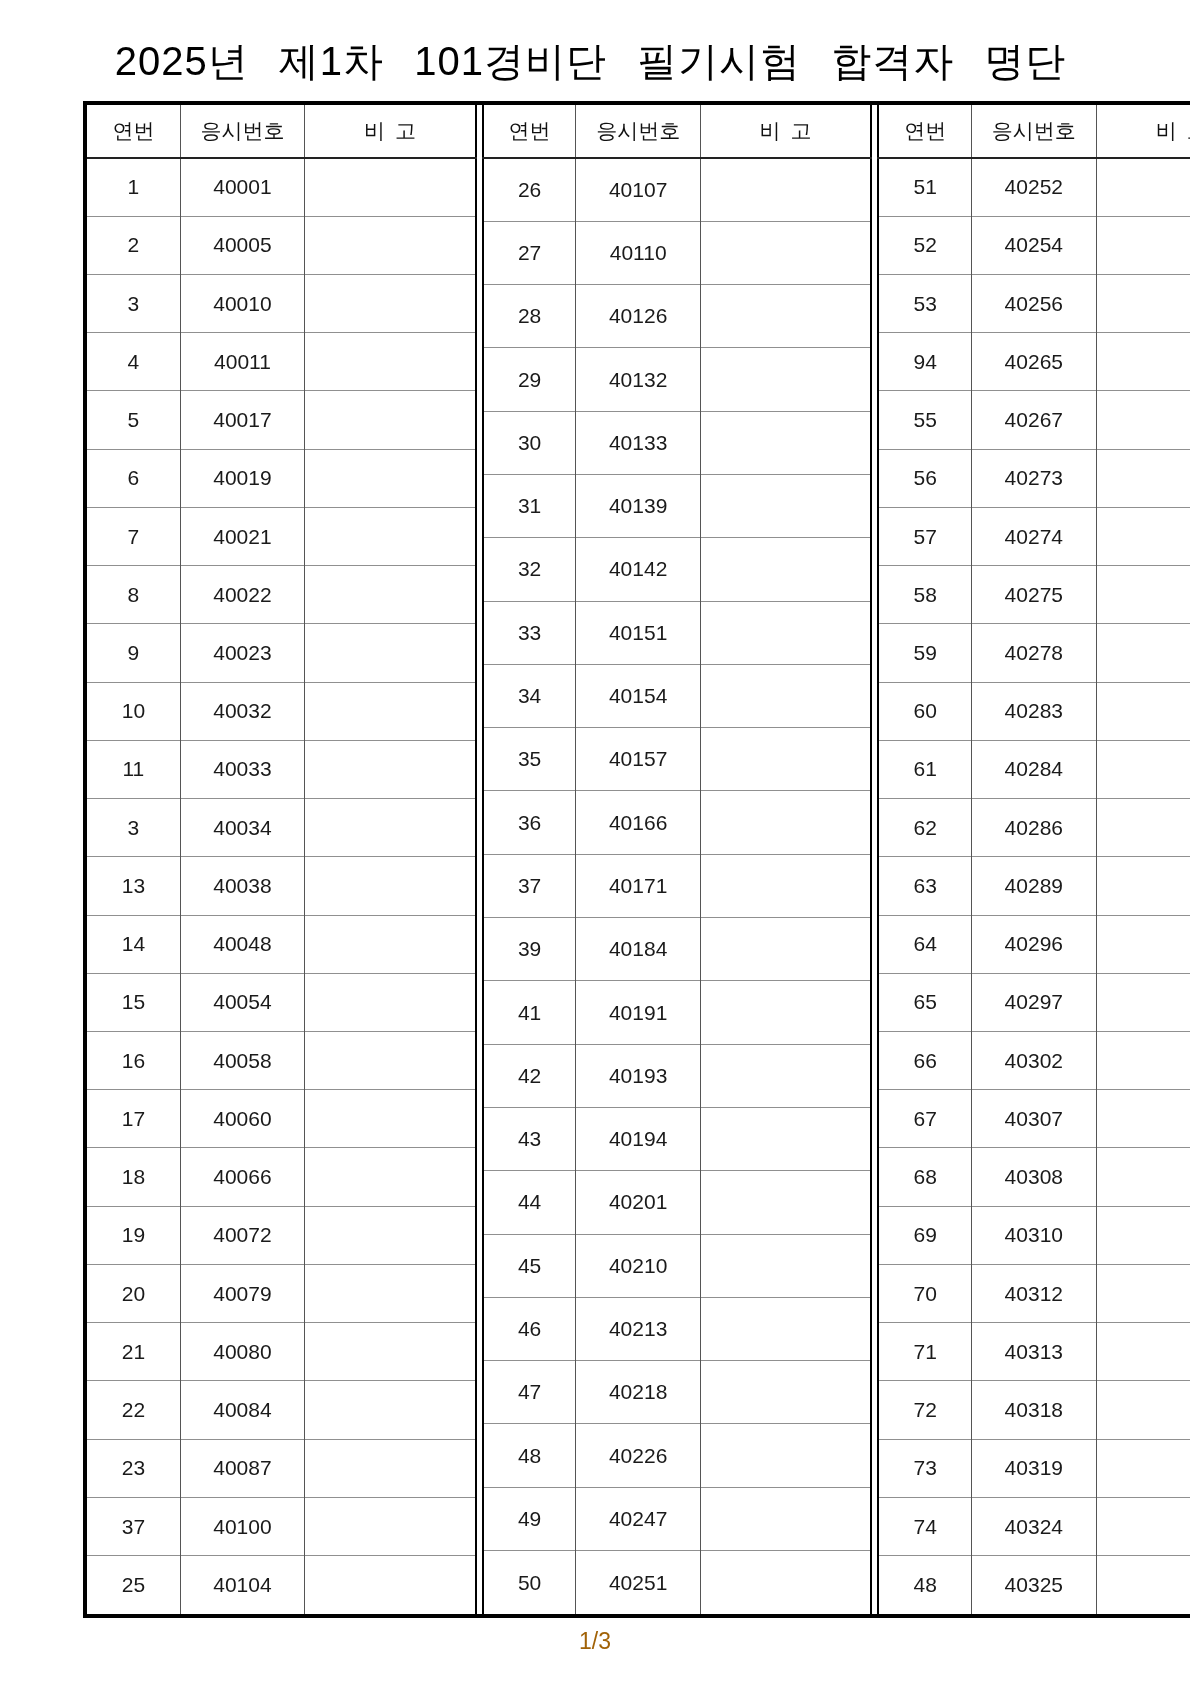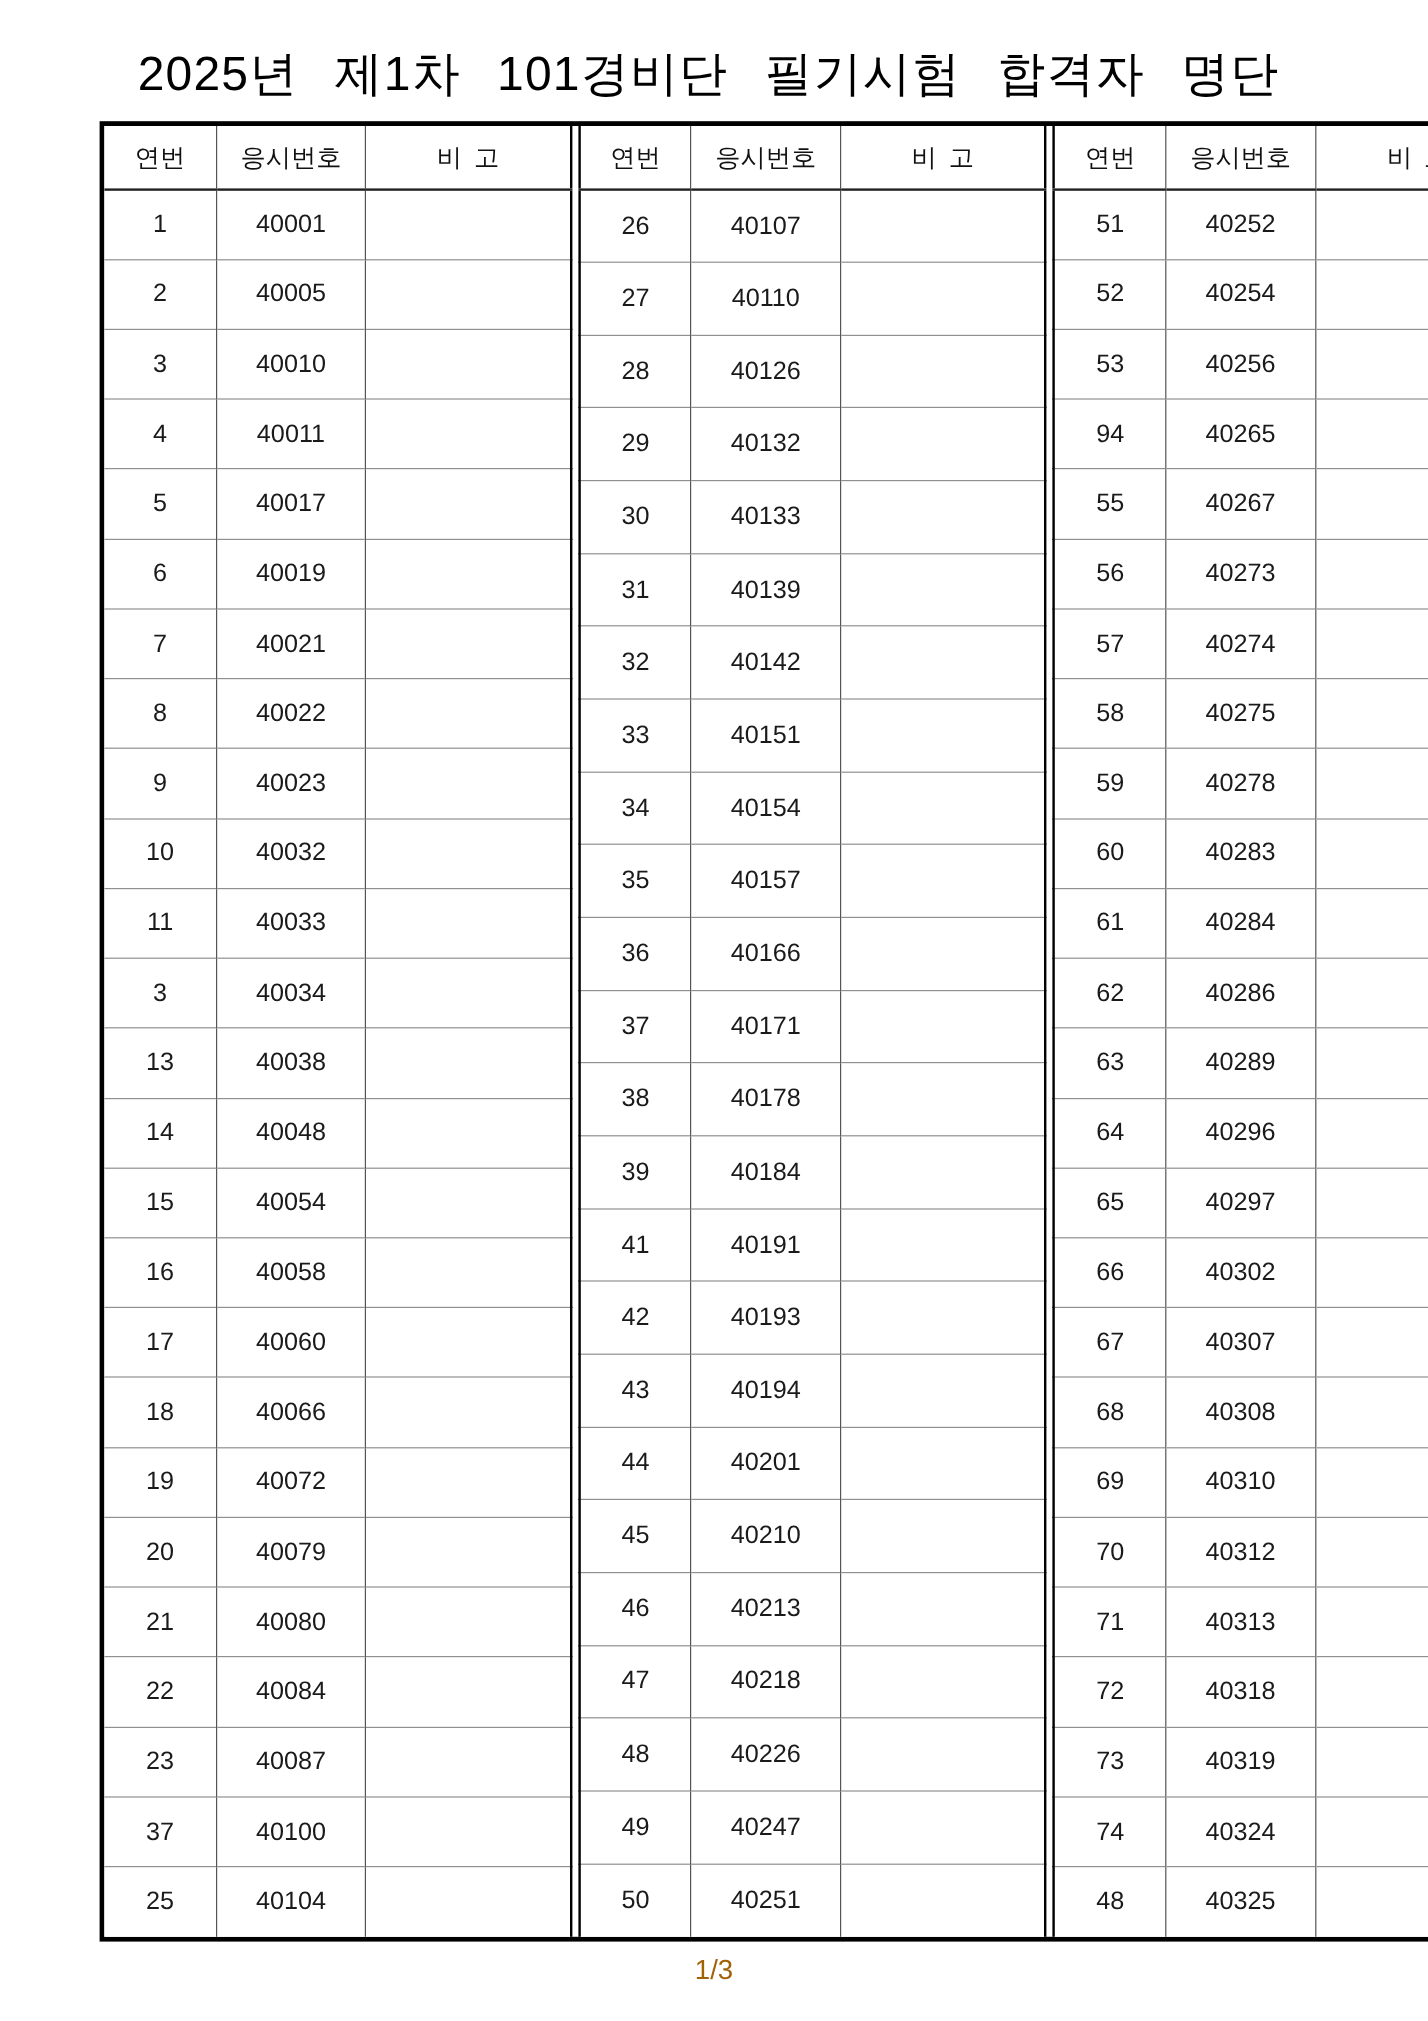--- a/index.html
+++ b/index.html
@@ -305,25 +305,20 @@
             <td>36</td>
             <td>40166</td>
             <td></td>
           </tr>
           <tr>
             <td>37</td>
             <td>40171</td>
             <td></td>
           </tr>
           <tr>
-            <td>38</td>
-            <td>40178</td>
-            <td></td>
-          </tr>
-          <tr>
             <td>39</td>
             <td>40184</td>
             <td></td>
           </tr>
           <tr>
             <td>41</td>
             <td>40191</td>
             <td></td>
           </tr>
           <tr>

